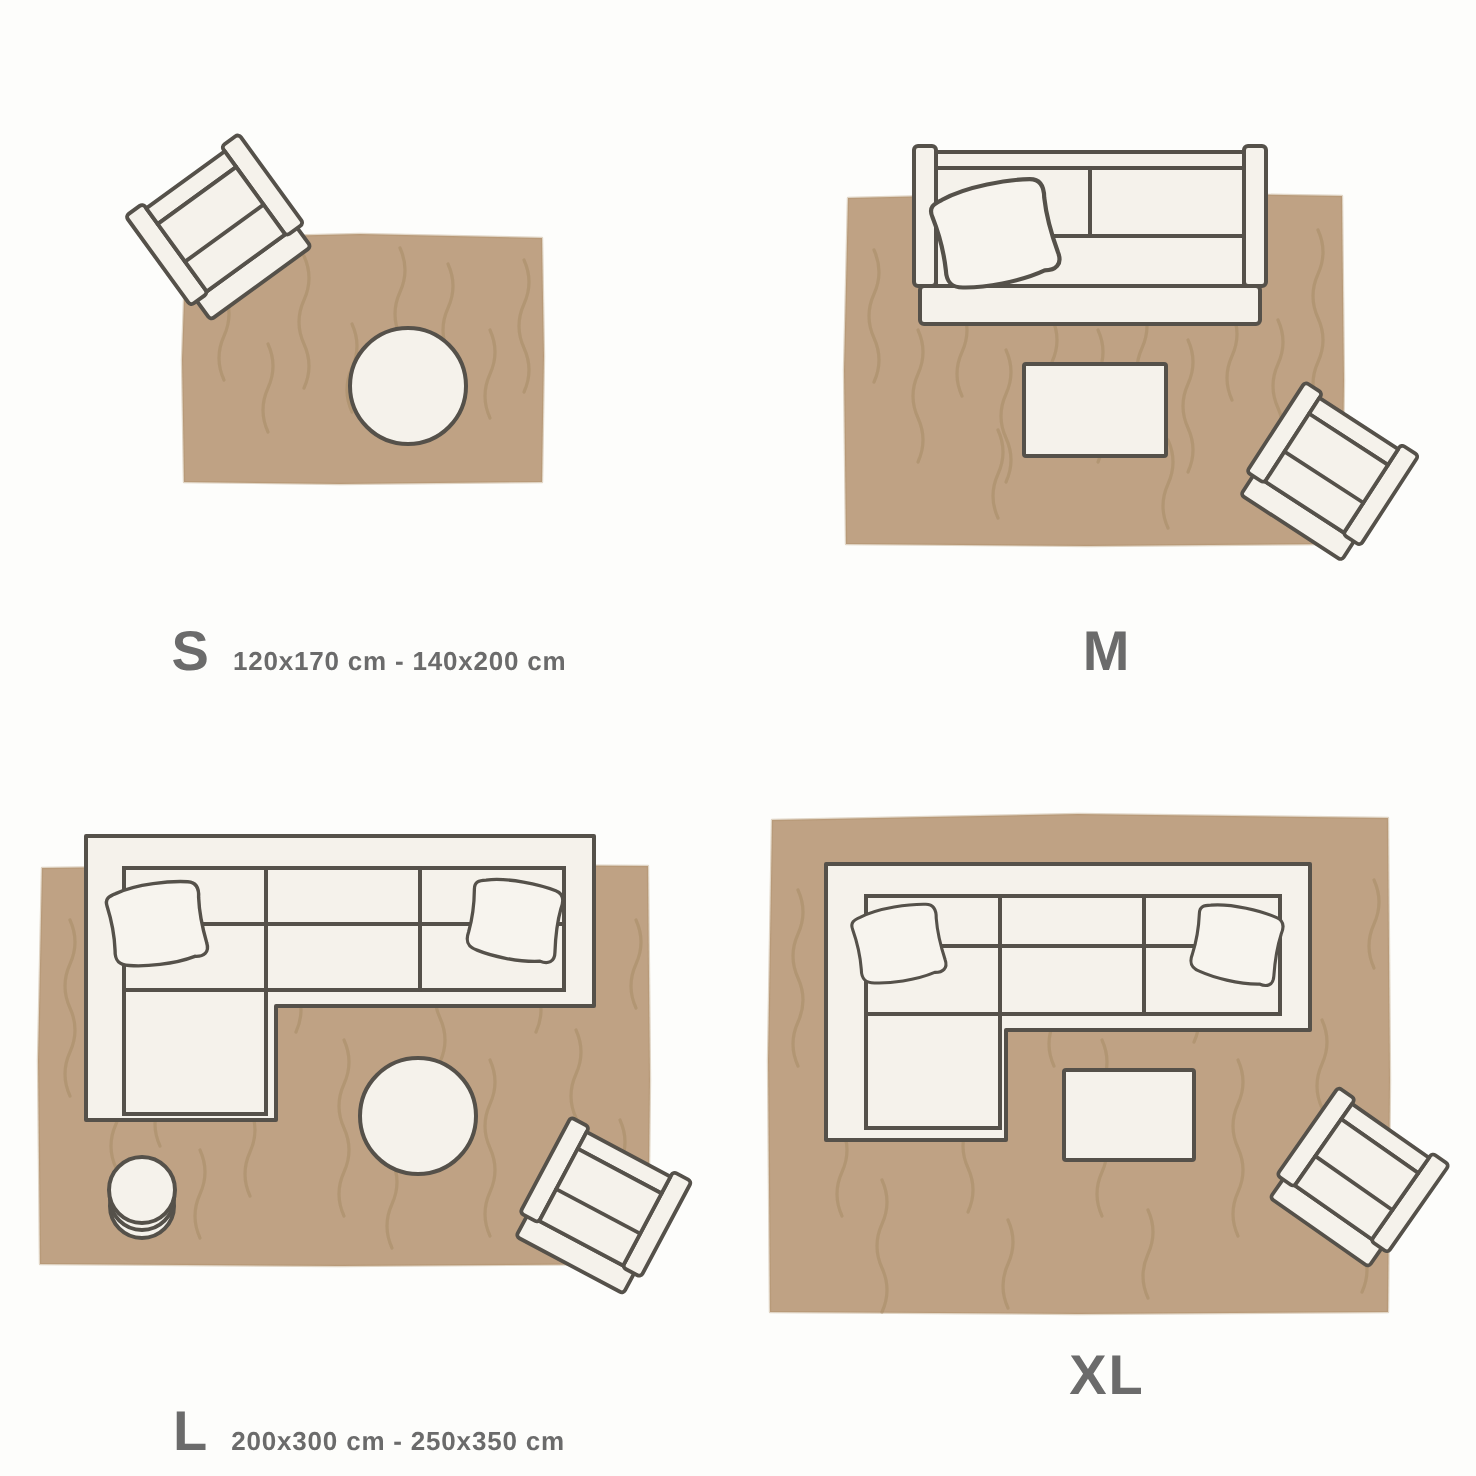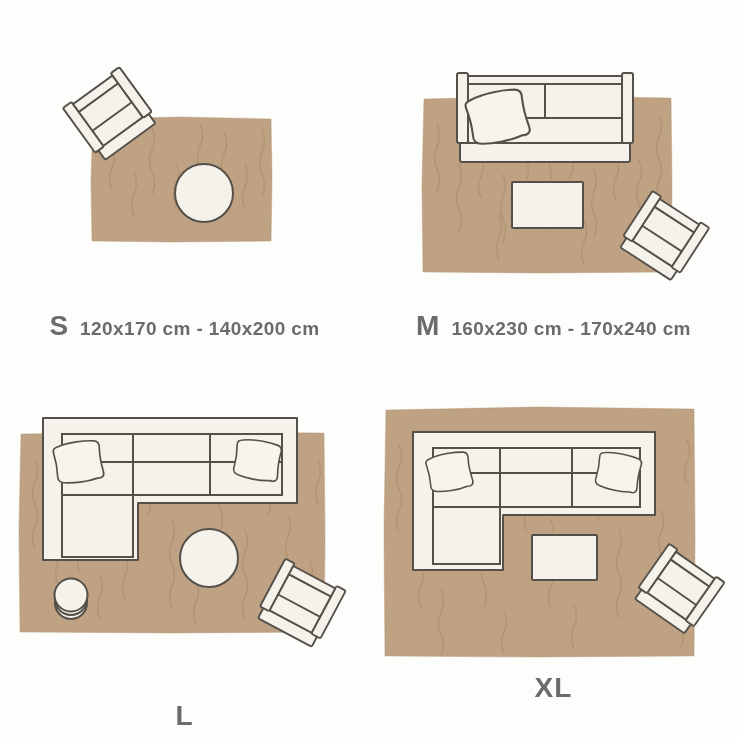--- a/index.html
+++ b/index.html
@@ -7,21 +7,21 @@
     --furniture-fill:#f5f2eb; --pillow-fill:#f7f4ee; --furniture-outline:#55514a; --label-color:#6b6b6b;
   }
   html,body{margin:0;padding:0;}
   body{width:738px;height:738px;overflow:hidden;background:var(--background);
        font-family:"Liberation Sans", sans-serif;}
   .stage{position:relative;width:738px;height:738px;background:var(--background);}
   .scene{position:absolute;display:block;}
   .size-label{position:absolute;width:369px;display:flex;justify-content:center;
               align-items:baseline;gap:11px;color:var(--label-color);}
   .size-letter{font-size:28px;font-weight:700;letter-spacing:1px;}
-  .size-range{font-size:19px;font-weight:700;letter-spacing:.4px;}
+  .size-range{font-size:13px;font-weight:700;letter-spacing:.4px;}
   
   .rug-shape{fill:var(--rug);stroke:var(--rug-edge);stroke-width:1.2;stroke-opacity:.35;stroke-linejoin:round;}
   .f{fill:var(--furniture-fill);stroke:var(--furniture-outline);stroke-width:2;stroke-linejoin:round;}
   .fl{fill:none;stroke:var(--furniture-outline);stroke-width:2;stroke-linecap:round;}
   .pf{fill:var(--pillow-fill);stroke:var(--furniture-outline);stroke-width:2;stroke-linejoin:round;}
   .wv{fill:none;stroke:var(--rug-texture);stroke-width:1.6;opacity:.45;stroke-linecap:round;}
 </style>
 </head>
 <body>
 
@@ -179,22 +179,22 @@
       <line class="fl" x1="11" y1="37" x2="61" y2="37"></line>
     </g>
   </svg>
 
   <div class="size-label" style="left:0;top:310px">
     <span class="size-letter">S</span>
     <span class="size-range">120x170 cm - 140x200 cm</span>
   </div>
   <div class="size-label" style="left:369px;top:310px">
     <span class="size-letter">M</span>
-    <span class="size-range">160x230 cm - 170x240 cm</span>
   </div>
   <div class="size-label" style="left:0;top:700px">
     <span class="size-letter">L</span>
+    <span class="size-range">200x300 cm - 250x350 cm</span>
   </div>
   <div class="size-label" style="left:369px;top:672px">
     <span class="size-letter">XL</span>
   </div>
 
 </div>
 
 </body></html>

